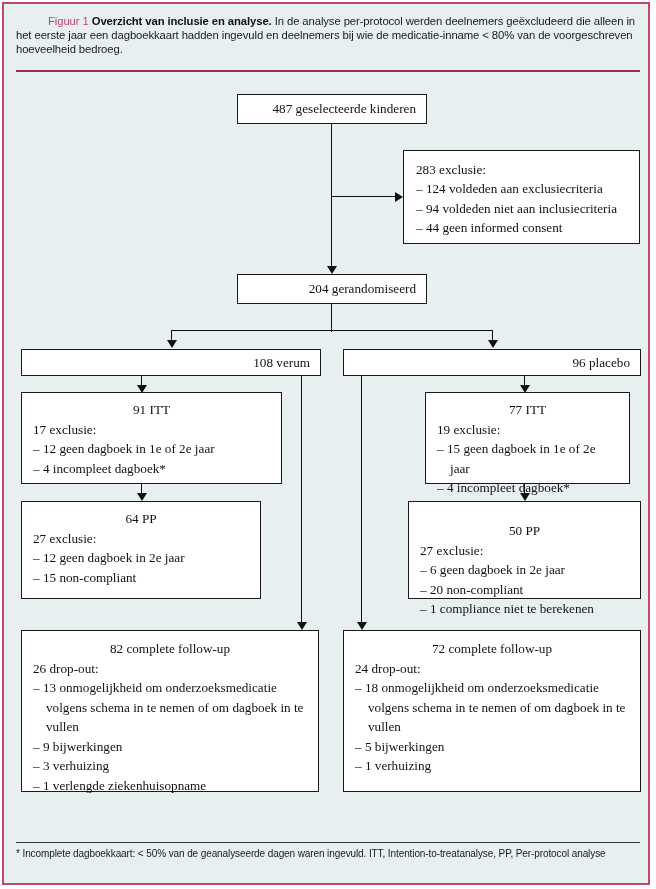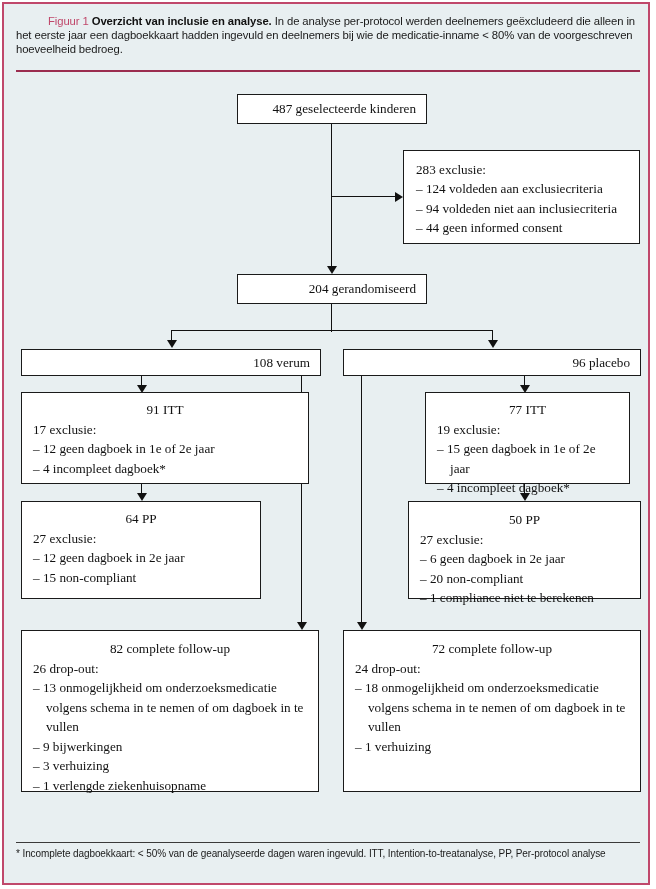--- a/index.html
+++ b/index.html
@@ -156,21 +156,21 @@
     <div class="arrow-d" style="left:132.5px;top:311px;"></div>
 
     <div class="vline" style="left:520px;top:302px;height:13px;"></div>
     <div class="arrow-d" style="left:515.5px;top:311px;"></div>
 
     <div class="vline" style="left:297px;top:302px;height:250px;"></div>
     <div class="arrow-d" style="left:292.5px;top:548px;"></div>
     <div class="vline" style="left:357px;top:302px;height:250px;"></div>
     <div class="arrow-d" style="left:352.5px;top:548px;"></div>
 
-    <div class="box" style="left:17px;top:318px;width:288px;height:92px;padding:7px 11px;">
+    <div class="box" style="left:17px;top:318px;width:261px;height:92px;padding:7px 11px;">
       <span class="hdr">91 ITT</span>
       <span class="lead">17 exclusie:</span>
       <ul>
         <li>– 12 geen dagboek in 1e of 2e jaar</li>
         <li>– 4 incompleet dagboek*</li>
       </ul>
     </div>
     <div class="box" style="left:404px;top:318px;width:205px;height:92px;padding:7px 11px;margin-left:17px;">
       <span class="hdr">77 ITT</span>
       <span class="lead">19 exclusie:</span>
@@ -186,21 +186,21 @@
     <div class="arrow-d" style="left:515.5px;top:419px;"></div>
 
     <div class="box" style="left:17px;top:427px;width:240px;height:98px;padding:7px 11px;">
       <span class="hdr">64 PP</span>
       <span class="lead">27 exclusie:</span>
       <ul>
         <li>– 12 geen dagboek in 2e jaar</li>
         <li>– 15 non-compliant</li>
       </ul>
     </div>
-    <div class="box" style="left:404px;top:427px;width:233px;height:98px;padding:8px 11px;">
+    <div class="box" style="left:404px;top:427px;width:233px;height:98px;padding:19px 11px;">
       <span class="hdr">50 PP</span>
       <span class="lead">27 exclusie:</span>
       <ul>
         <li>– 6 geen dagboek in 2e jaar</li>
         <li>– 20 non-compliant</li>
         <li>– 1 compliance niet te berekenen</li>
       </ul>
     </div>
 
     <div class="box" style="left:17px;top:556px;width:298px;height:162px;padding:8px 11px;">
@@ -211,20 +211,21 @@
         <li>– 9 bijwerkingen</li>
         <li>– 3 verhuizing</li>
         <li>– 1 verlengde ziekenhuisopname</li>
       </ul>
     </div>
     <div class="box" style="left:339px;top:556px;width:298px;height:162px;padding:8px 11px;">
       <span class="hdr">72 complete follow-up</span>
       <span class="lead">24 drop-out:</span>
       <ul>
         <li>– 18 onmogelijkheid om onderzoeksmedicatie volgens schema in te nemen of om dagboek in te vullen</li>
+        <li>– 5 bijwerkingen</li>
         <li>– 1 verhuizing</li>
       </ul>
     </div>
 
   </div>
 
   <div class="foot-rule"></div>
   <div class="footnote">* Incomplete dagboekkaart: &lt; 50% van de geanalyseerde dagen waren ingevuld. ITT, Intention-to-treatanalyse, PP, Per-protocol analyse</div>
 
 </div>

